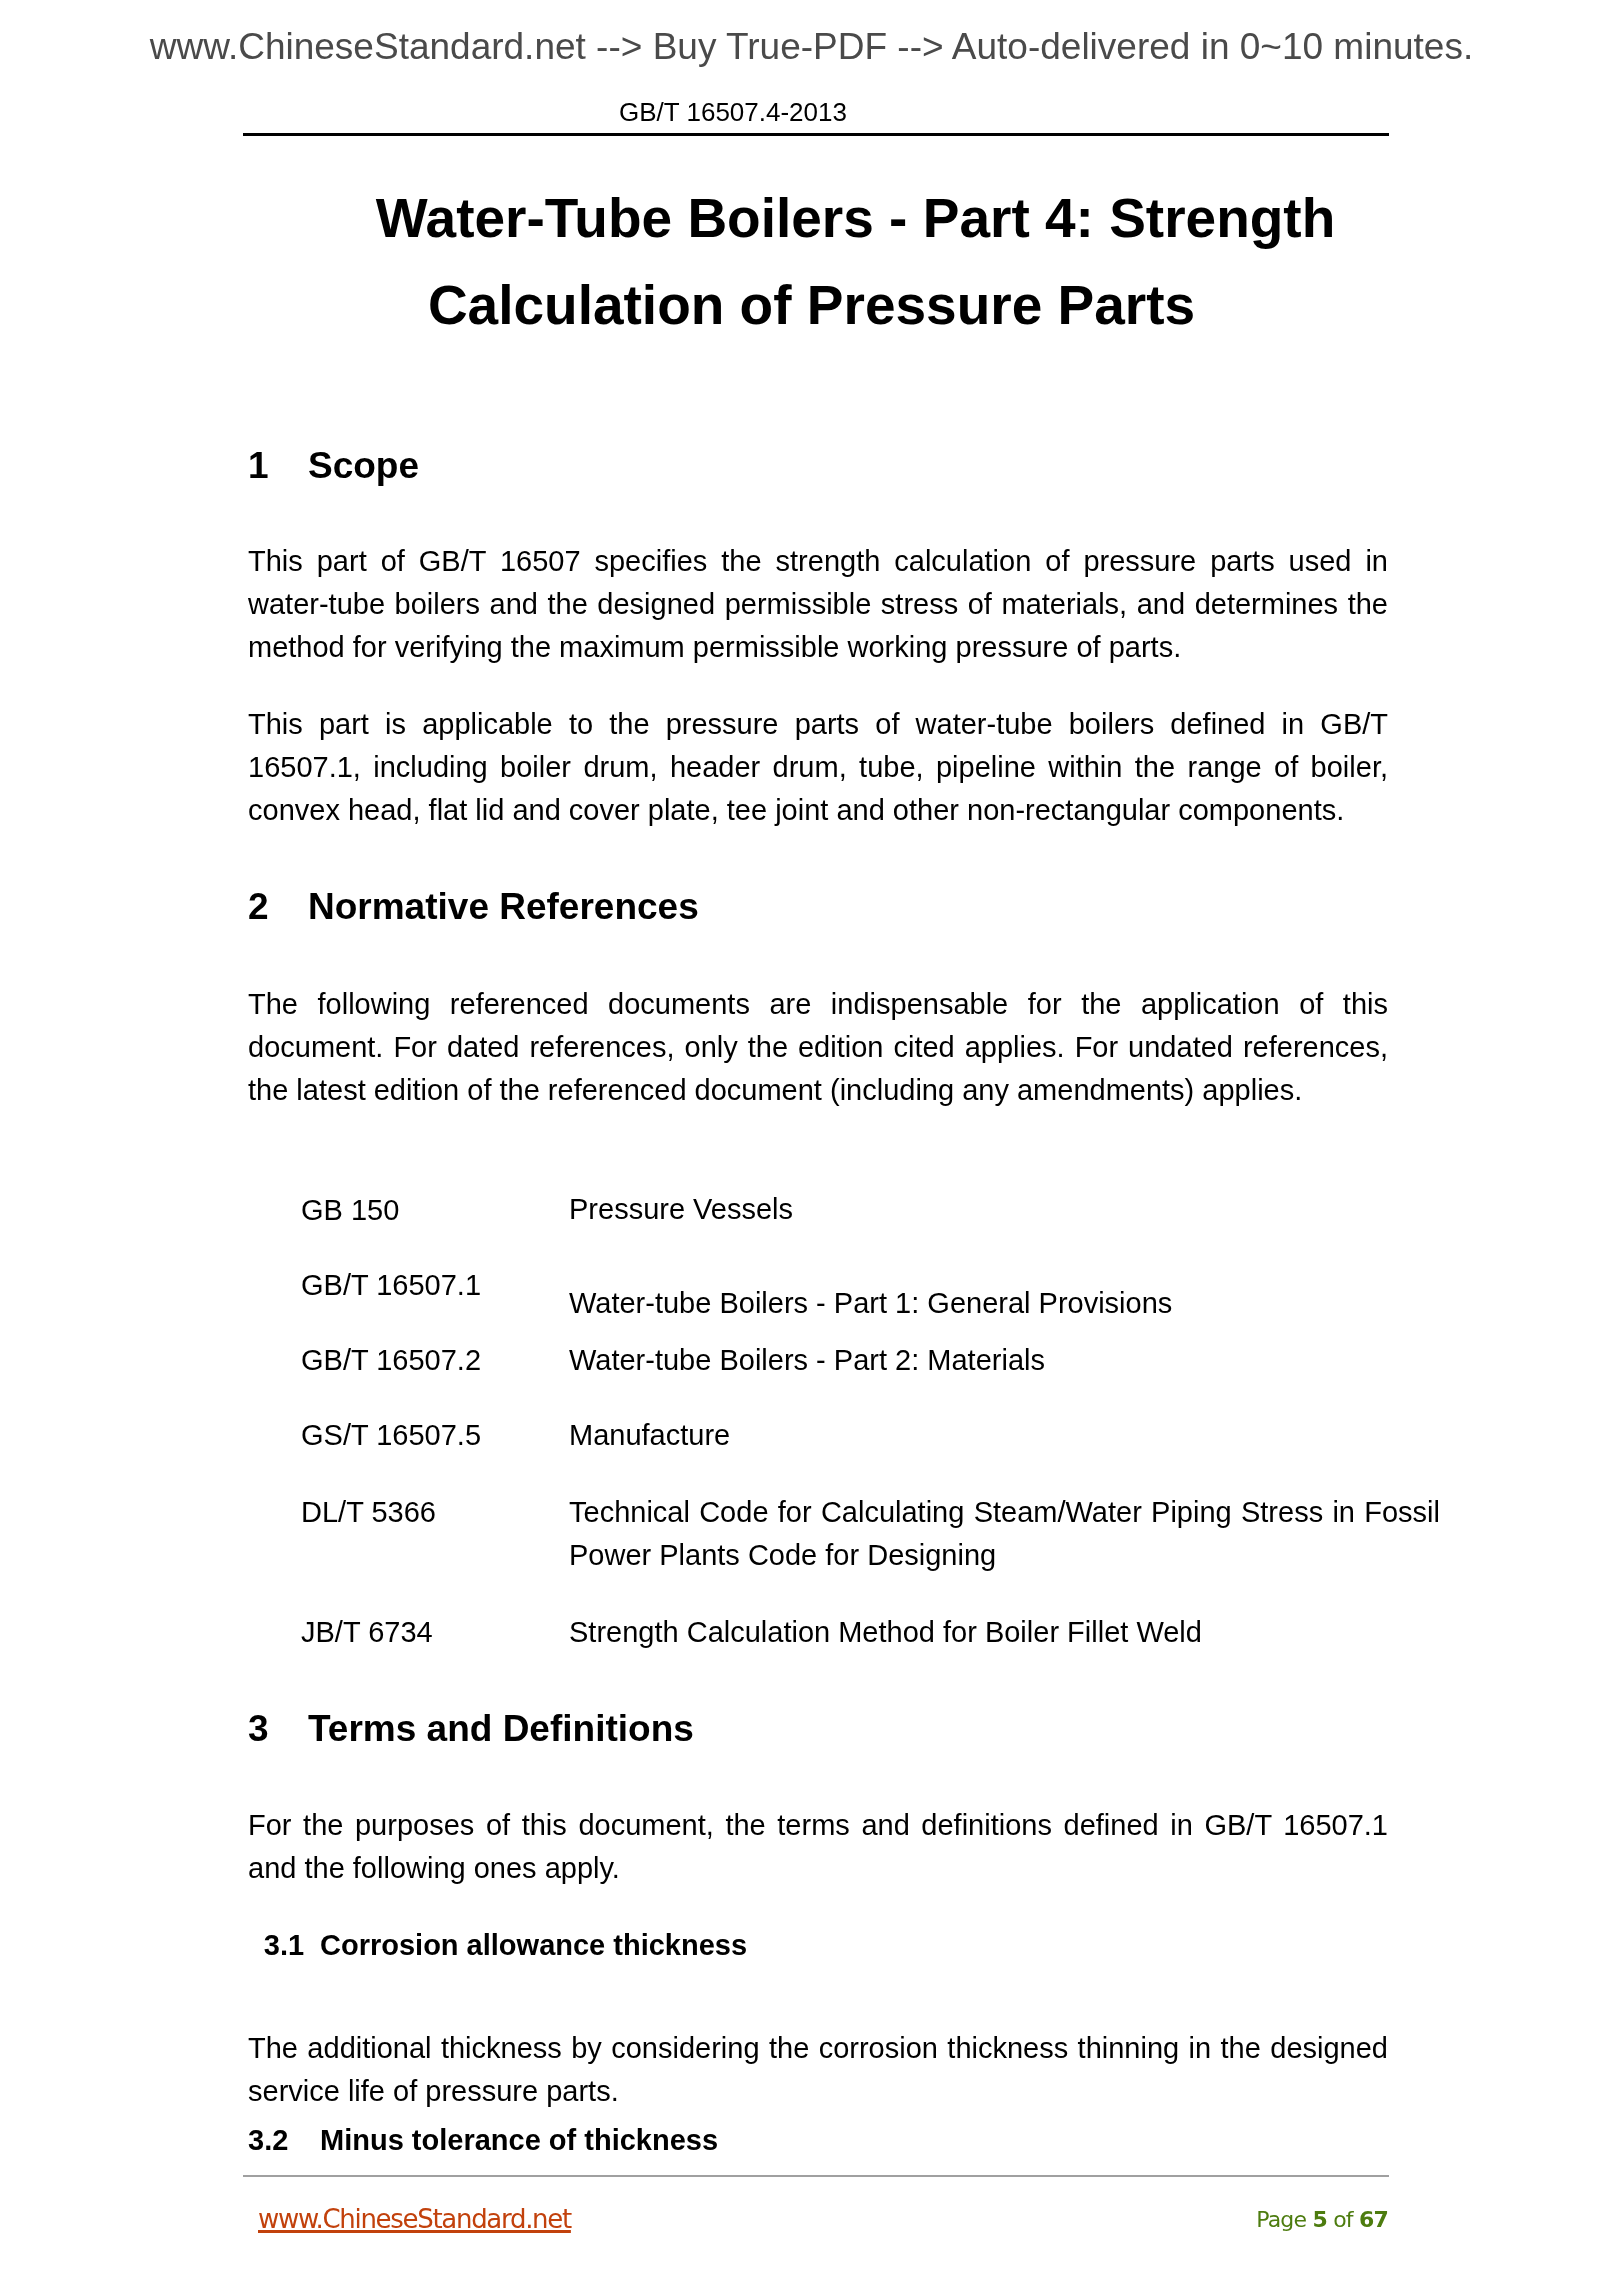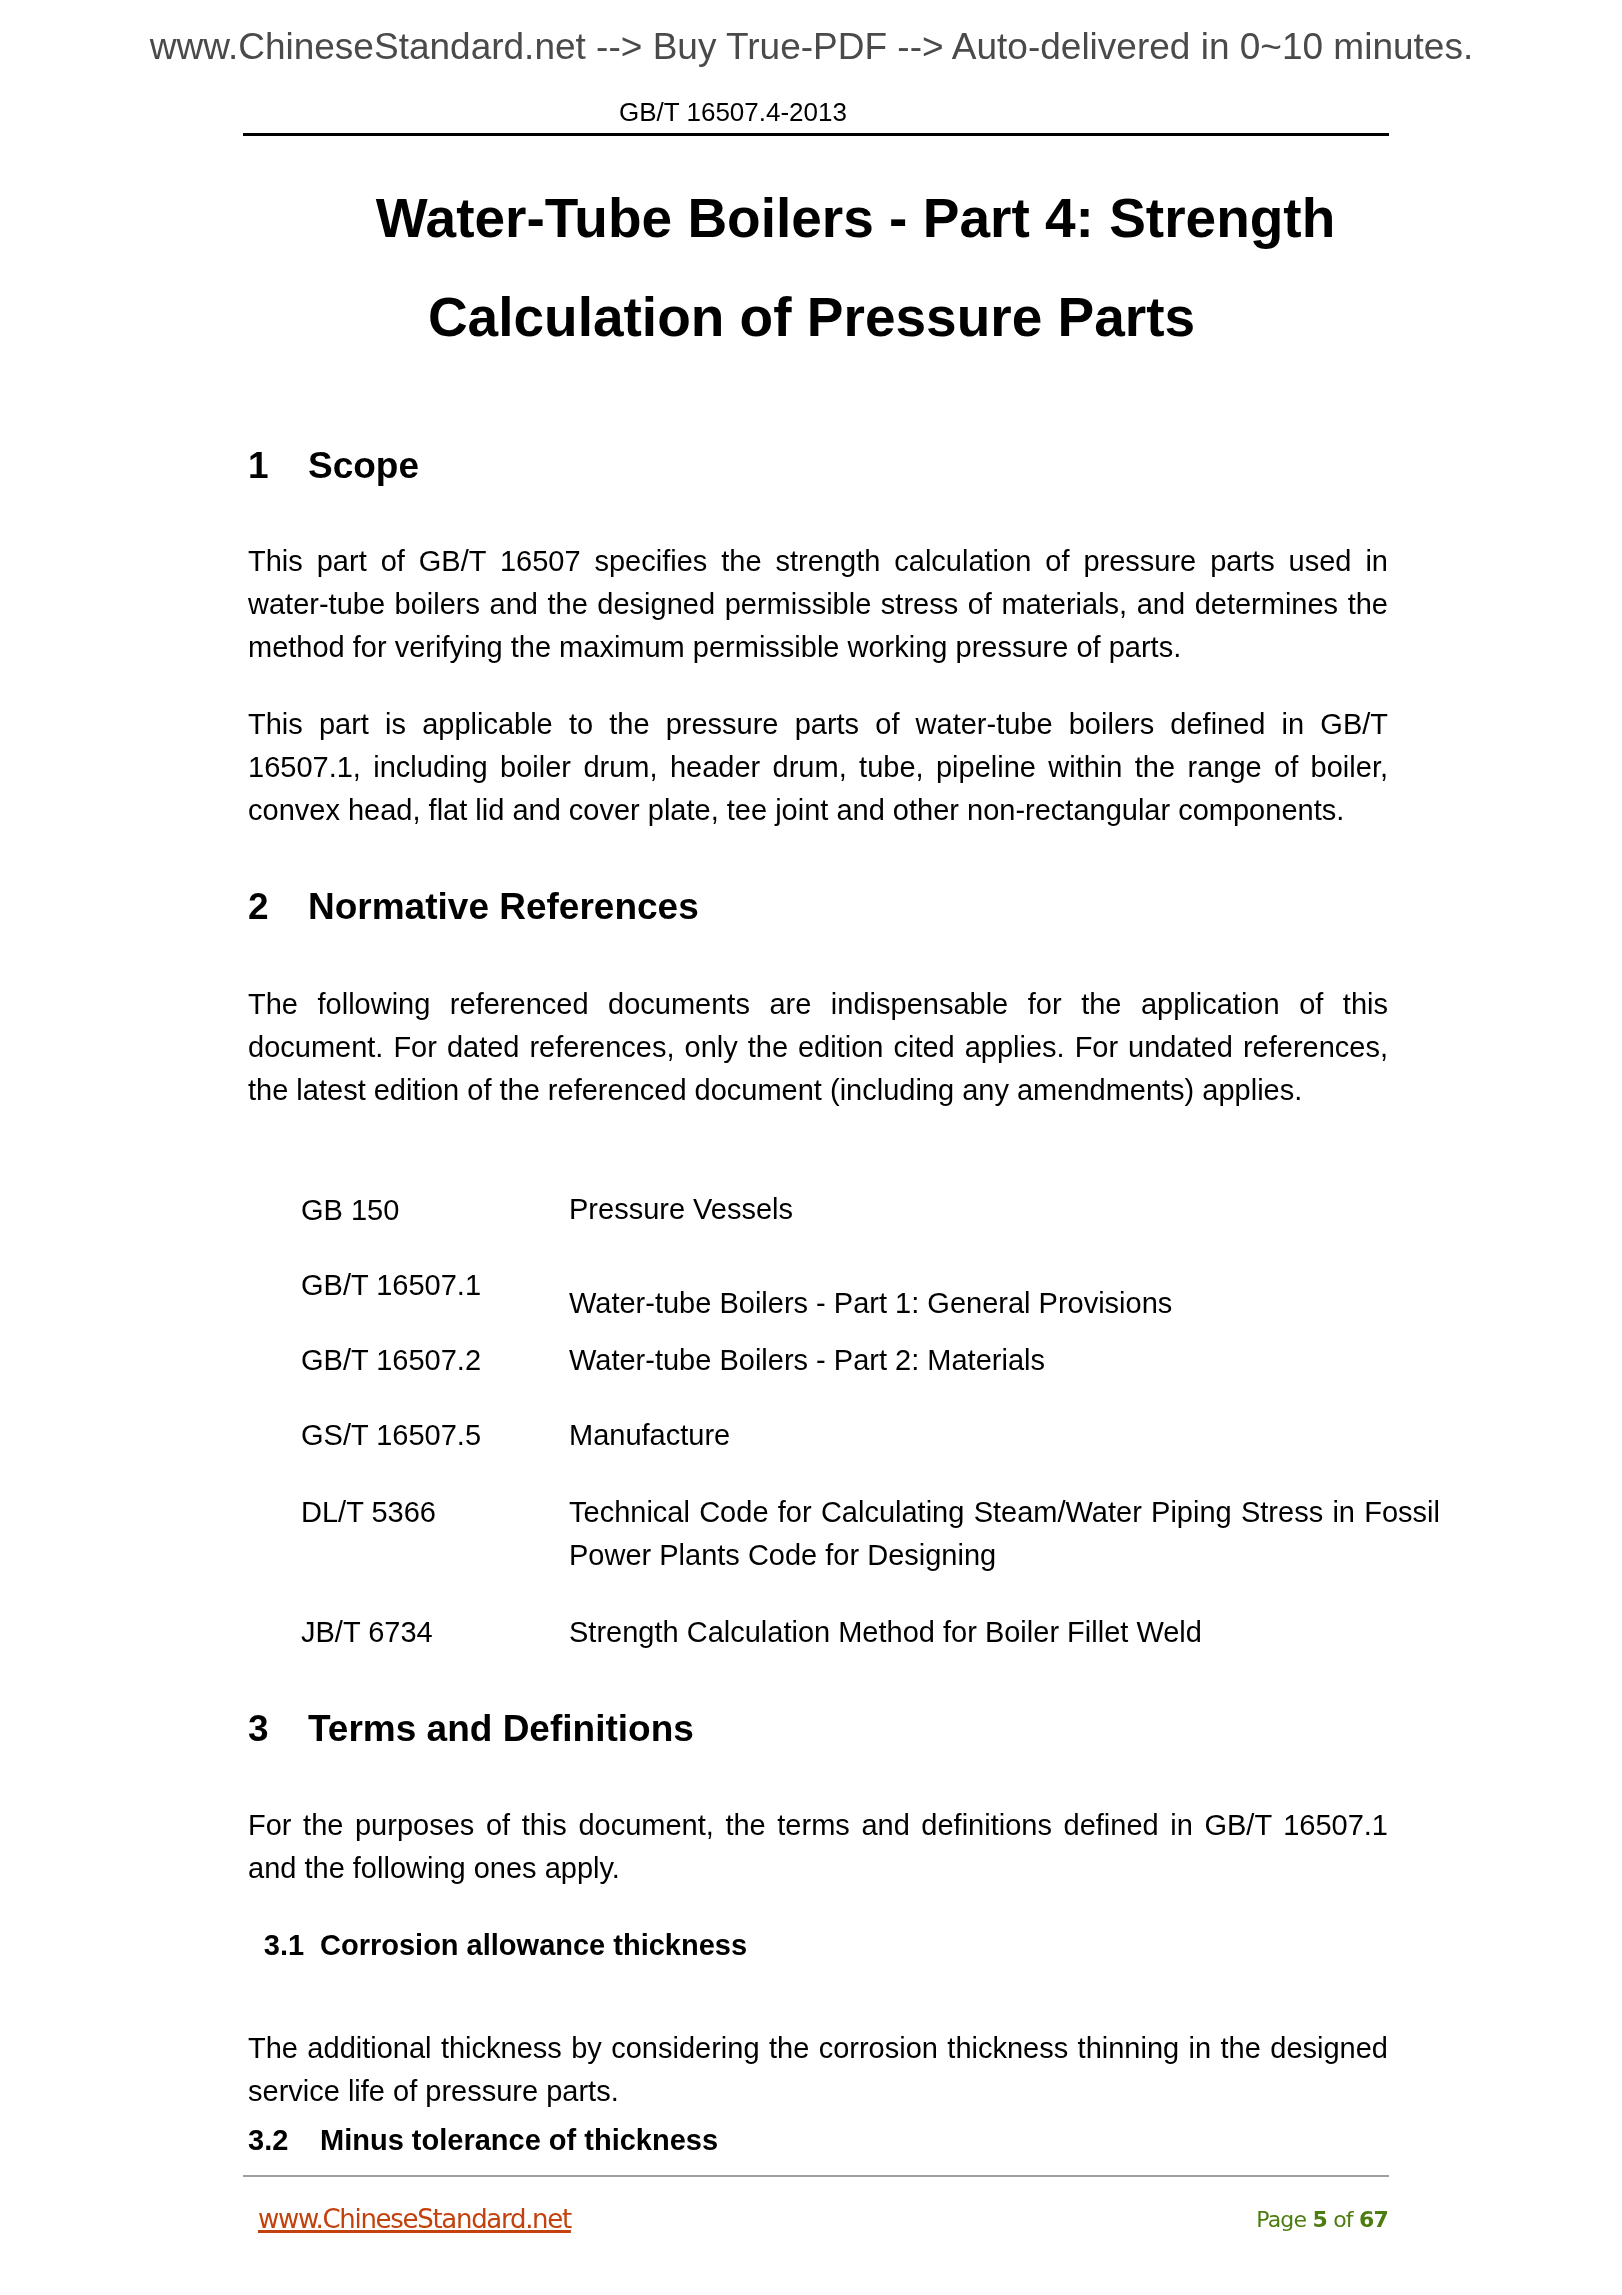--- a/index.html
+++ b/index.html
@@ -45,21 +45,21 @@
   .foot-page b { font-weight: bold; }
 </style>
 </head>
 <body>
 
 <div class="abs watermark">www.ChineseStandard.net --&gt; Buy True-PDF --&gt; Auto-delivered in 0~10 minutes.</div>
 <div class="abs std-code">GB/T 16507.4-2013</div>
 <div class="abs top-rule"></div>
 
 <div class="abs title" style="top:185px;padding-left:44px;">Water-Tube Boilers - Part 4: Strength</div>
-<div class="abs title" style="top:284px;">Calculation of Pressure Parts</div>
+<div class="abs title" style="top:272px;">Calculation of Pressure Parts</div>
 
 <div class="abs h1" style="left:248px; top:444px;">
   <span class="num">1</span><span>Scope</span>
 </div>
 <div class="abs para" style="top:540px;">This part of GB/T 16507 specifies the strength calculation of pressure parts used in water-tube boilers and the designed permissible stress of materials, and determines the method for verifying the maximum permissible working pressure of parts.</div>
 <div class="abs para" style="top:703px;">This part is applicable to the pressure parts of water-tube boilers defined in GB/T 16507.1, including boiler drum, header drum, tube, pipeline within the range of boiler, convex head, flat lid and cover plate, tee joint and other non-rectangular components.</div>
 
 <div class="abs h1" style="left:248px; top:885px;">
   <span class="num">2</span><span>Normative References</span>
 </div>

